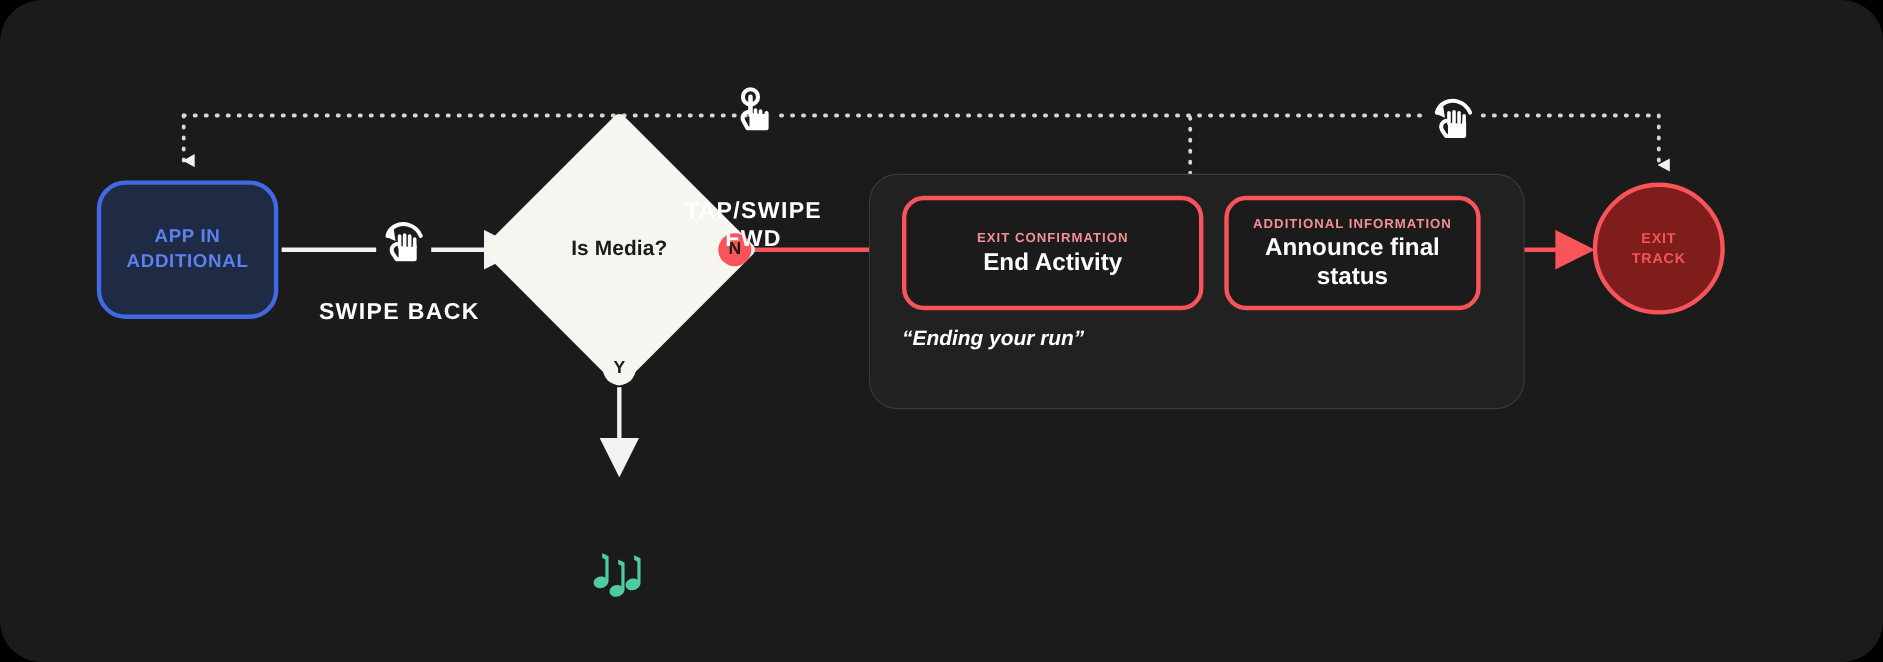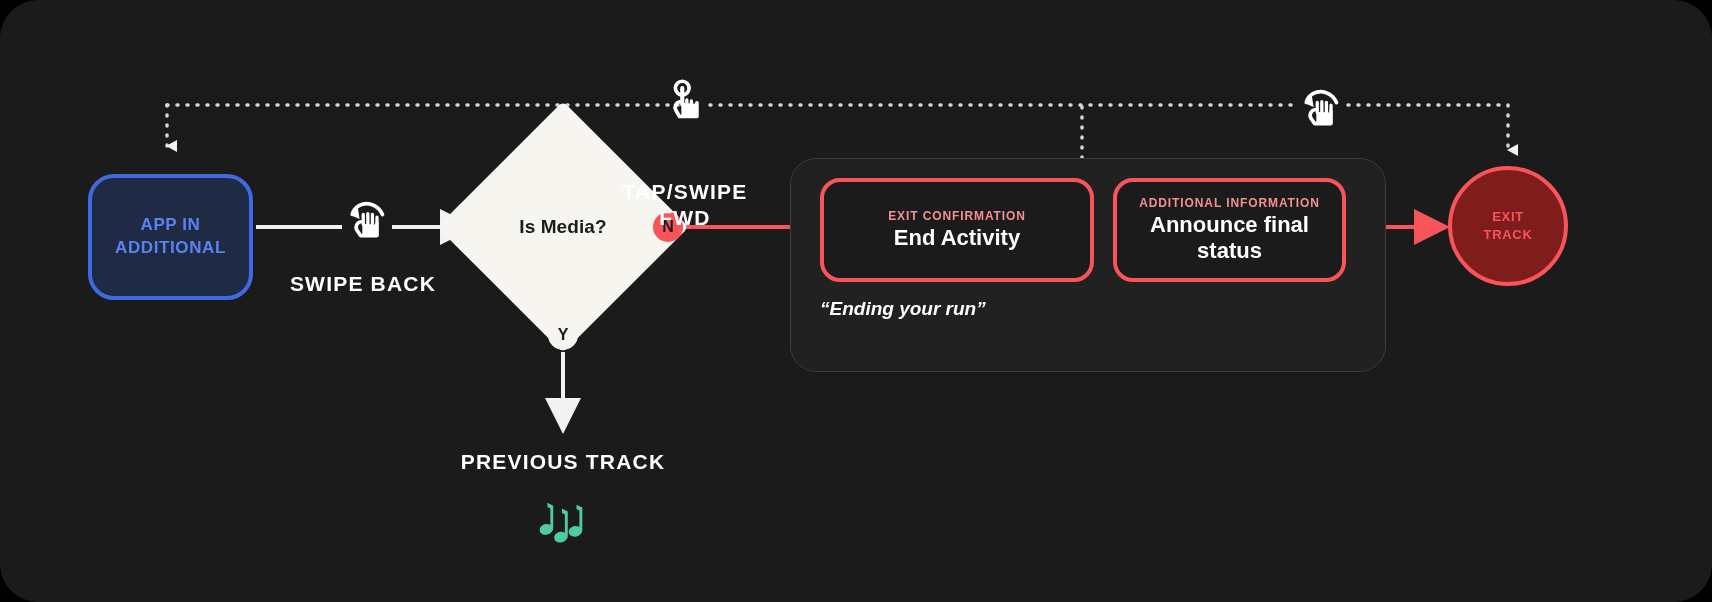--- a/index.html
+++ b/index.html
@@ -43,21 +43,20 @@
 
   
   .app-box {
     left: 88px;
     top: 164px;
     width: 165px;
     height: 126px;
     border: 4px solid #4169e1;
     border-radius: 26px;
     background: #1f2a44;
-    margin-top: 10px;
   }
   .app-box .label {
     color: #5b82f0;
     font-size: 17px;
     font-weight: 700;
     letter-spacing: 0.6px;
     line-height: 1.35;
   }
 
   
@@ -317,21 +316,20 @@
         <span>EXIT</span><br>
         <span>TRACK</span>
       </div>
     </div>
 
     <div class="caption cap-tapswipe">
       <span>TAP/SWIPE</span><br>
       <span>FWD</span>
     </div>
     <div class="caption cap-swipeback">SWIPE BACK</div>
-    <div class="caption cap-prevtrack">PREVIOUS TRACK</div>
 
     <div class="gesture g-swipeback-left">
       <svg viewBox="0 0 48 48" width="44" height="44" xmlns="http://www.w3.org/2000/svg">
         <path d="M9 18 C11 9, 21 4, 30 7 C36 9, 40 13, 42 18" fill="none" stroke="#ffffff" stroke-width="4" stroke-linecap="round"></path>
         <path d="M15 10 L8 19 L17 23 z" fill="#ffffff"></path>
         <path d="M21 18 L21 29 M26 17 L26 28 M31 18 L31 28 M36 21 L36 29" stroke="#ffffff" stroke-width="3.6" stroke-linecap="round" fill="none"></path>
         <path d="M18 26 C14 27, 12 31, 14 35 L18 41 L36 41 L36 28" fill="none" stroke="#ffffff" stroke-width="4" stroke-linejoin="round" stroke-linecap="round"></path>
         <path d="M20 28 L20 40 L35 40 L35 29 Z" fill="#ffffff"></path>
       </svg>
     </div>

